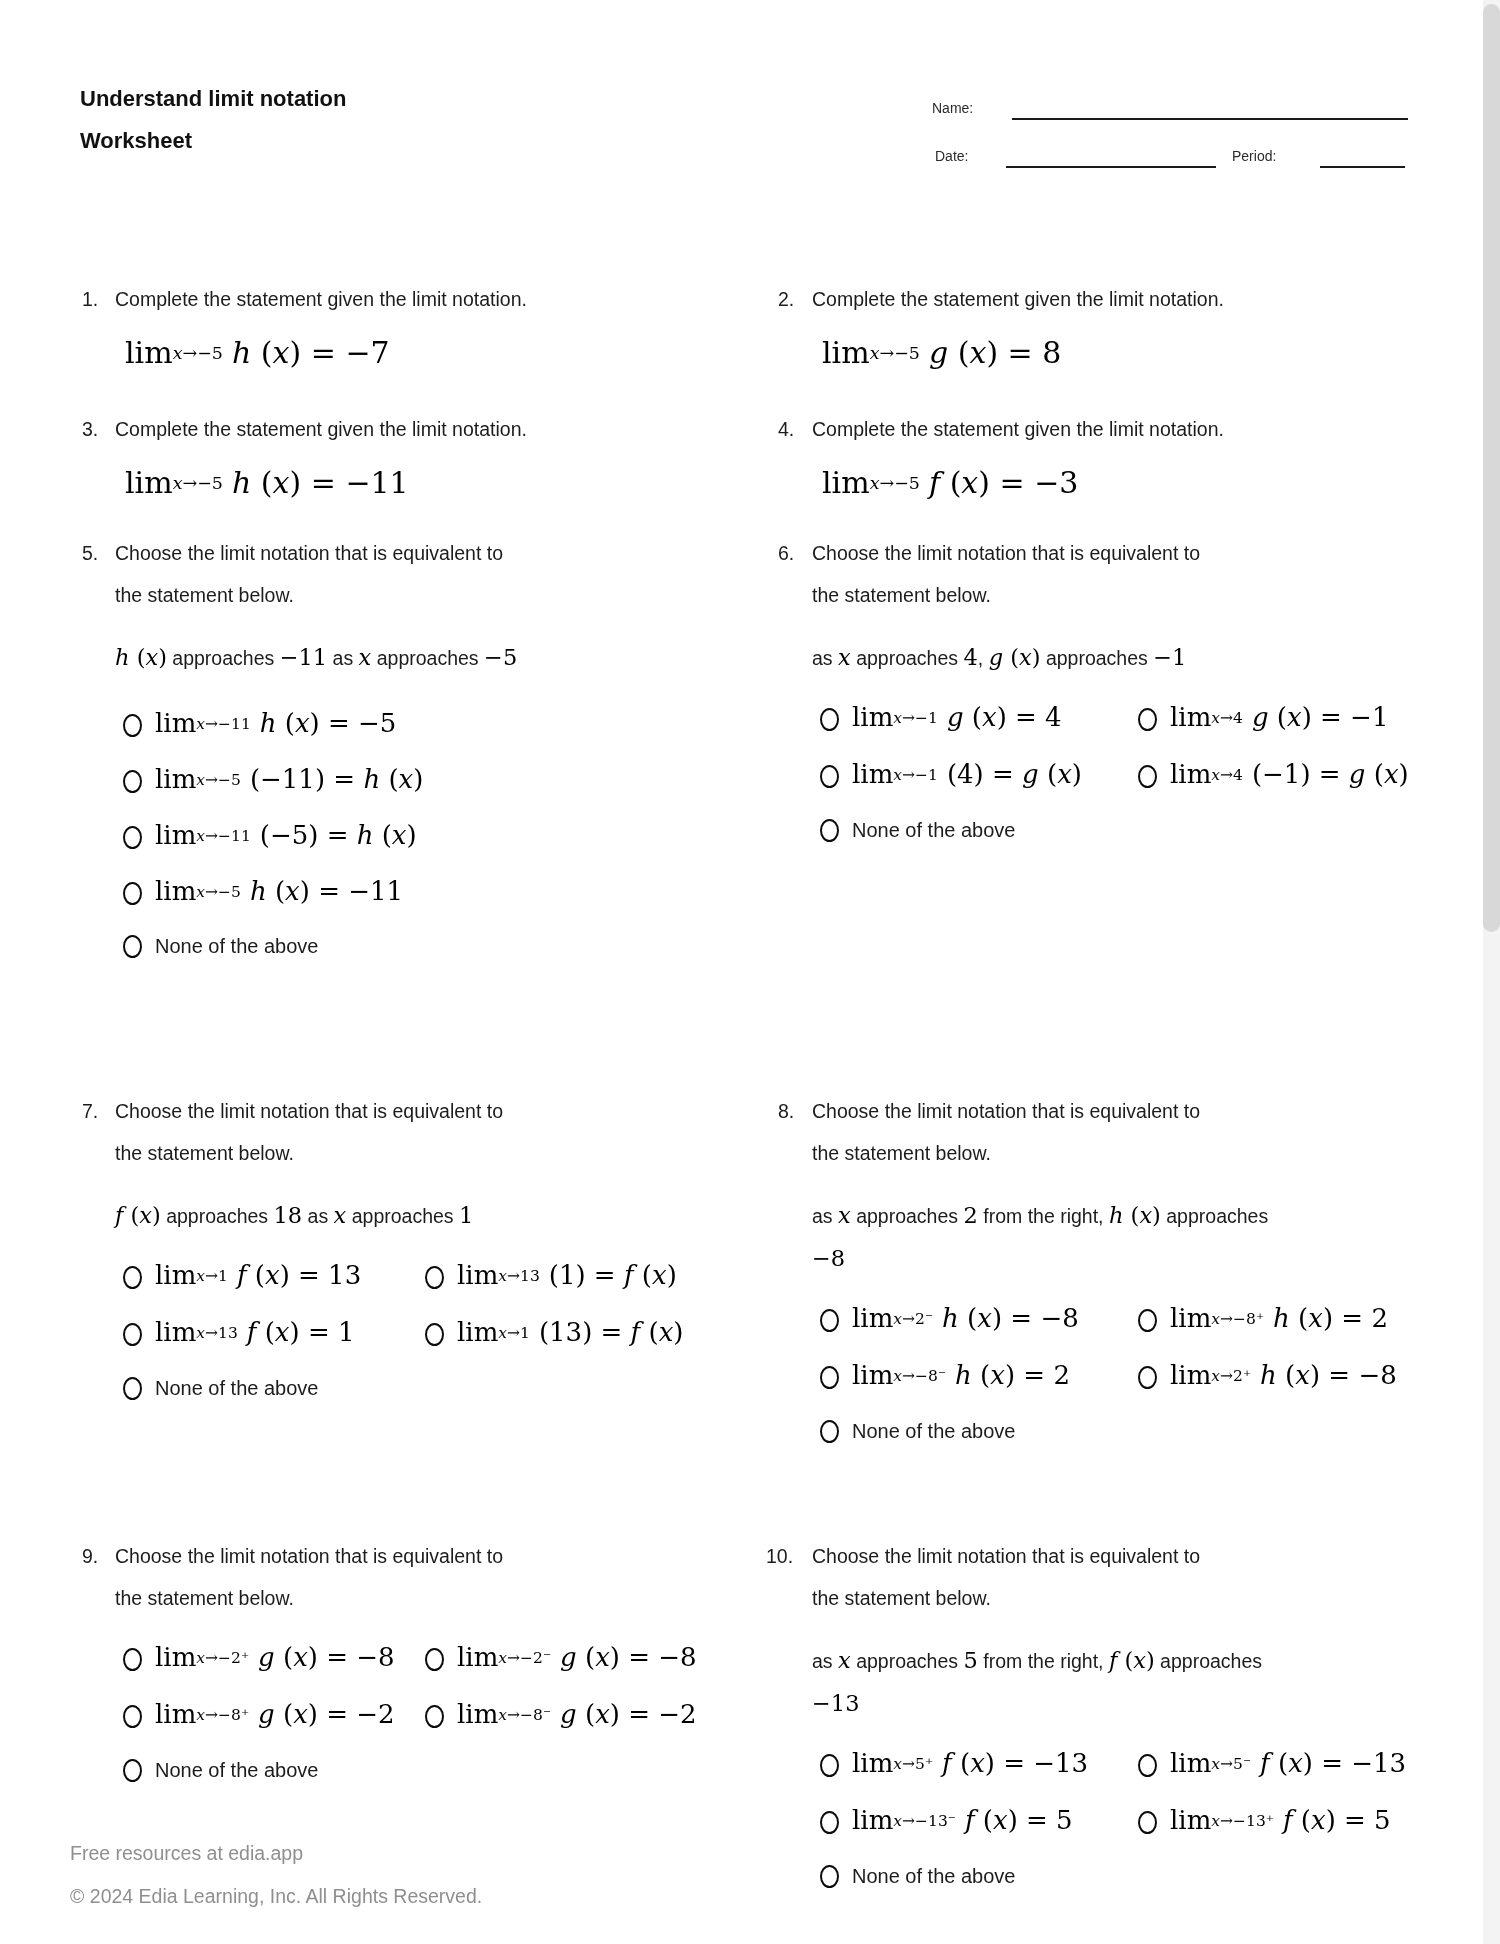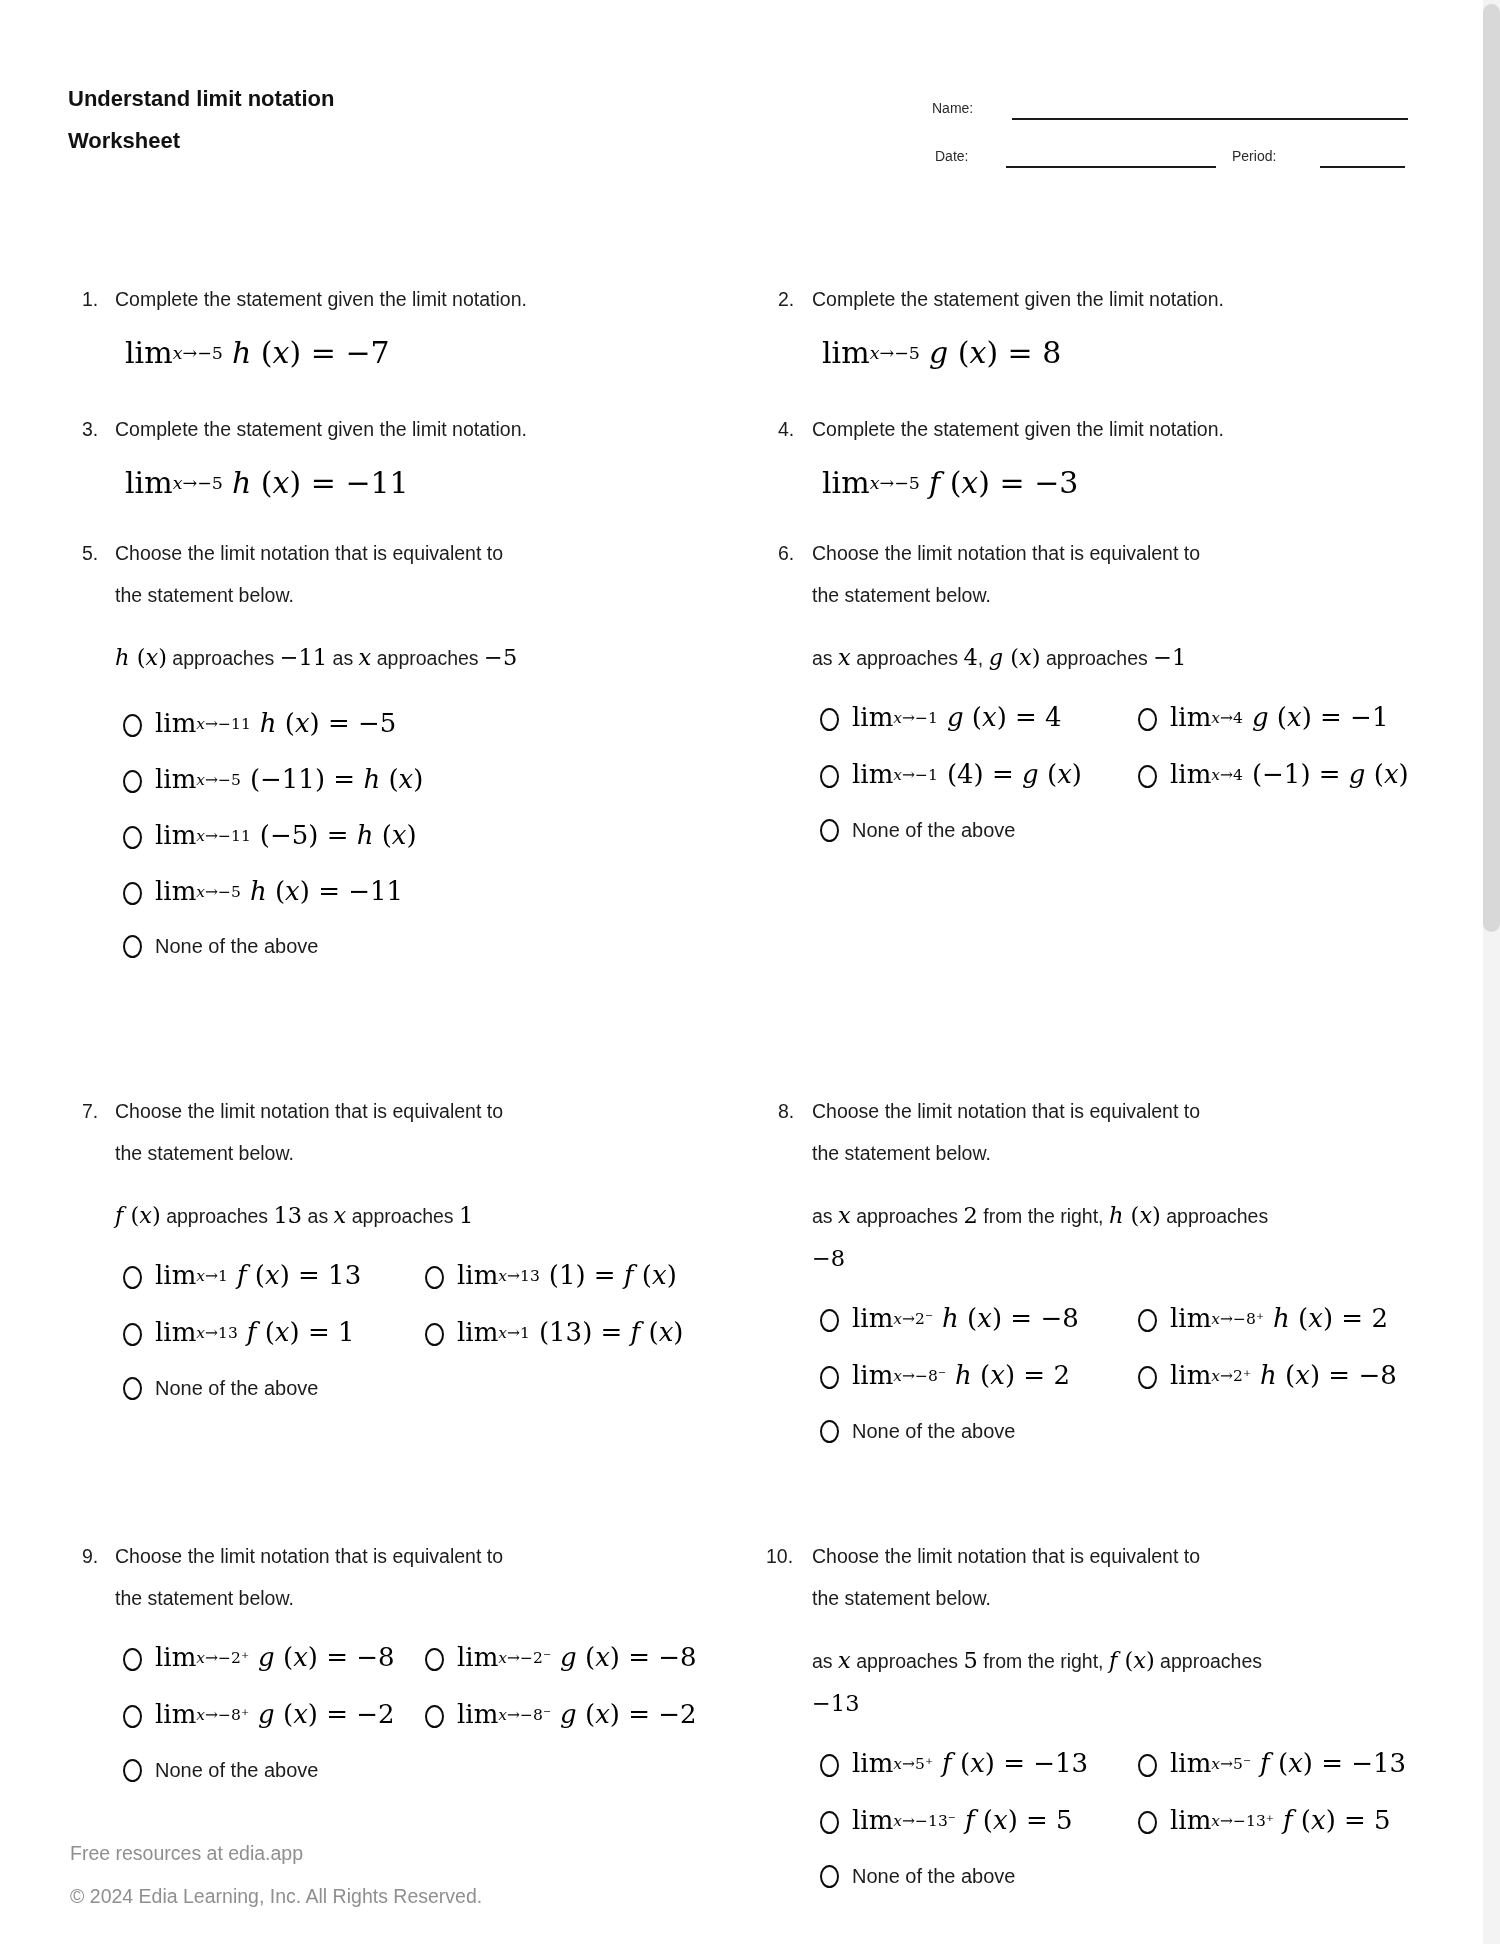--- a/index.html
+++ b/index.html
@@ -2,21 +2,21 @@
 <html><head>
 <meta charset="utf-8">
 <style>
   html,body{margin:0;padding:0;}
   body{
     width:1500px;height:1944px;position:relative;overflow:hidden;
     background:#ffffff;color:#1c1c1c;
     font-family:"Liberation Sans",sans-serif;
   }
   
-  .title{position:absolute;left:68px;top:78px;font-size:22px;font-weight:bold;line-height:42px;color:#111;}
+  .title{position:absolute;left:80px;top:78px;font-size:22px;font-weight:bold;line-height:42px;color:#111;}
   .hdr-label{position:absolute;font-size:14px;color:#2b2b2b;}
   .rule{position:absolute;border-bottom:2px solid #1a1a1a;}
   
   .scroll-track{position:absolute;top:0;right:0;width:17px;height:1944px;background:#f3f3f3;}
   .scroll-thumb{position:absolute;top:4px;right:0;width:17px;height:928px;background:#d8d8d8;border-radius:9px;}
   
   .question{position:absolute;display:flex;align-items:flex-start;}
   .qnum{flex:0 0 33px;font-size:19.5px;line-height:42px;color:#1c1c1c;}
   .question.rcol .qnum{flex-basis:34px;}
   .question.numwide .qnum{flex-basis:46px;}
@@ -226,21 +226,21 @@
           <span class="none-label">None of the above</span>
         </div>
       </div>
     </div>
   </section>
 <section class="question" style="left:82px;top:1090px;width:620px;">
     <div class="qnum">7.</div>
     <div class="qbody">
       <div class="prompt-line">Choose the limit notation that is equivalent to</div>
       <div class="prompt-line">the statement below.</div>
-      <div class="statement"><span class="smath"><i class="mv">f</i><span> (</span><i class="mv">x</i><span>)</span></span><span> approaches </span><span class="smath"><span>13</span></span><span> as </span><span class="smath"><i class="mv">x</i></span><span> approaches </span><span class="smath"><span>1</span></span></div>
+      <div class="statement"><span class="smath"><i class="mv">f</i><span> (</span><i class="mv">x</i><span>)</span></span><span> approaches </span><span class="smath"><span>18</span></span><span> as </span><span class="smath"><i class="mv">x</i></span><span> approaches </span><span class="smath"><span>1</span></span></div>
       <div class="options gridlay">
         <div class="option">
           <span class="radio"></span>
           <span class="formula">
             <span class="limwrap">
               <span class="lim">lim</span>
               <span class="limsub"><i class="mv">x</i><span>→1</span></span>
             </span>
             <span class="expr"><i class="mv">f</i><span> (</span><i class="mv">x</i><span>) = 13</span></span>
           </span>

